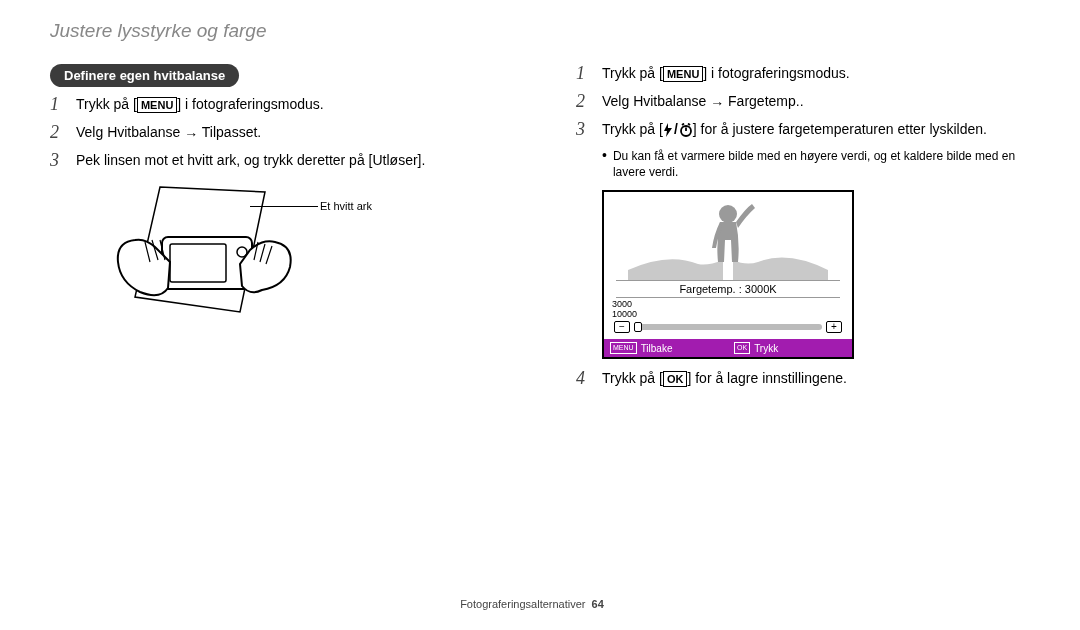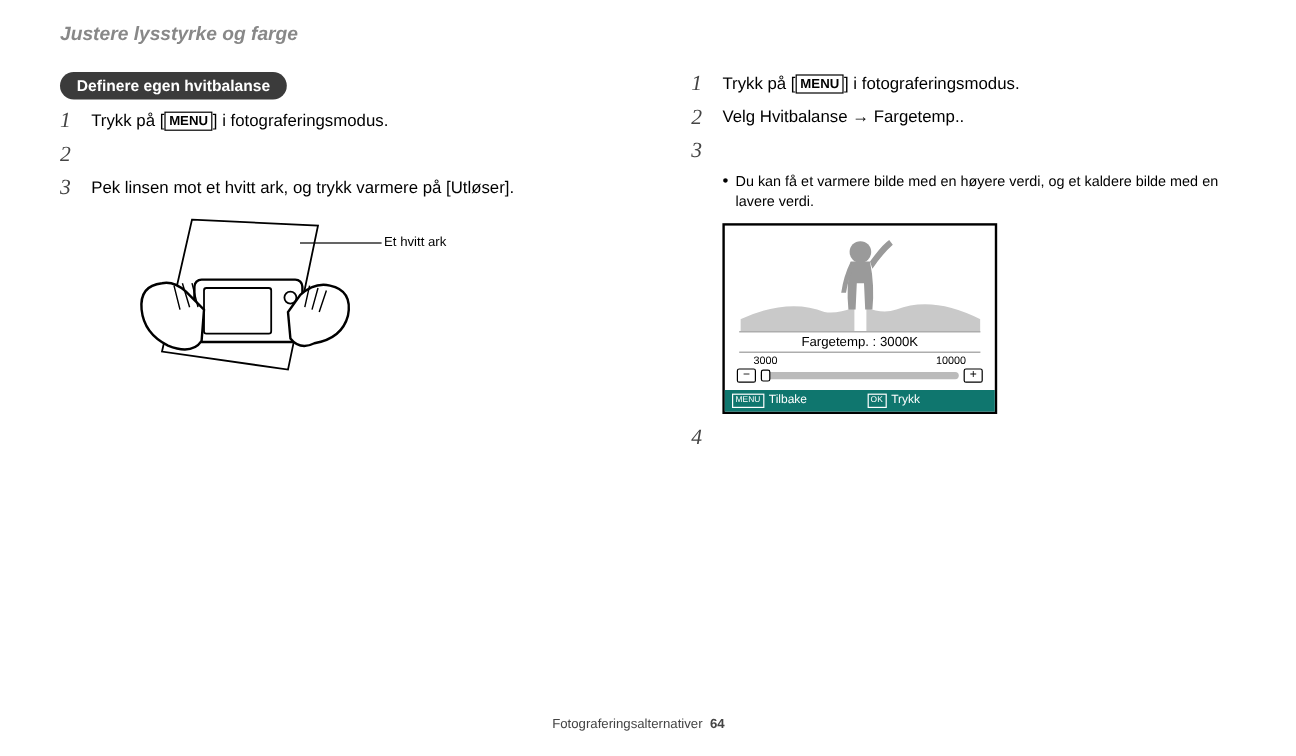--- a/index.html
+++ b/index.html
@@ -13,23 +13,22 @@
     font-size: 13px;
   }
   .page {
     padding: 20px 50px 0 50px;
     height: 100%;
     position: relative;
   }
   .header {
     color: #888;
     font-style: italic;
-    font-size: 16px;
+    font-size: 19px;
     margin-bottom: 22px;
-    font-weight: bold;
   }
   .columns {
     display: flex;
     gap: 72px;
   }
   .col { flex: 1; }
   .pill {
     display: inline-block;
     background: #3b3b3b;
     color: #fff;
@@ -118,21 +117,21 @@
     left: 160px;
     top: 24px;
     width: 68px;
     height: 1px;
     background: #000;
   }
 
   
   .screen {
     border: 2px solid #000;
-    width: 229px;
+    width: 252px;
     margin: 4px 12px 10px 26px;
     background: #fff;
   }
   .screen-top {
     height: 88px;
     display: flex;
     align-items: flex-end;
     justify-content: center;
     position: relative;
     overflow: hidden;
@@ -142,21 +141,22 @@
     font-size: 11px;
     padding: 2px 0;
     border-top: 1px solid #999;
     border-bottom: 1px solid #999;
     margin: 0 12px;
   }
   .scale-row {
     display: flex;
     justify-content: space-between;
     font-size: 9px;
-    padding: 1px 24px 0;
+    padding: 1px 8px 0;
+    flex-direction: column;
   }
   .slider-row {
     display: flex;
     align-items: center;
     padding: 2px 10px 6px;
     gap: 4px;
   }
   .slider-btn {
     width: 16px; height: 12px;
     border: 1.5px solid #000;
@@ -179,21 +179,21 @@
     left: 0;
     top: -2px;
     width: 8px;
     height: 10px;
     background: #fff;
     border: 1.5px solid #000;
     border-radius: 2px;
   }
   .screen-footer {
     display: flex;
-    background: #0f766e;
+    background: #a21caf;
     color: #fff;
     font-size: 10px;
   }
   .screen-footer > div {
     flex: 1;
     padding: 3px 6px;
     display: flex;
     align-items: center;
     gap: 4px;
   }
@@ -228,26 +228,29 @@
 
       <div class="step">
         <div class="step-num">1</div>
         <div class="step-text">
           <span>Trykk på [</span><span class="menu-box">MENU</span><span>] i fotograferingsmodus.</span>
         </div>
       </div>
 
       <div class="step">
         <div class="step-num">2</div>
+        <div class="step-text">
+          <span>Velg </span><span class="bold">Hvitbalanse → Tilpasset</span><span>.</span>
+        </div>
       </div>
 
       <div class="step">
         <div class="step-num">3</div>
         <div class="step-text">
-          <span>Pek linsen mot et hvitt ark, og trykk varmere på [</span><span class="bold">Utløser</span><span>].</span>
+          <span>Pek linsen mot et hvitt ark, og trykk deretter på [</span><span class="bold">Utløser</span><span>].</span>
         </div>
       </div>
 
       <div class="illus-left">
         <svg viewBox="0 0 260 160" width="260" height="160">
 
           <polygon points="70,5 175,10 150,130 45,115" fill="none" stroke="#000" stroke-width="1.5"></polygon>
 
           <rect x="72" y="55" width="90" height="52" rx="6" fill="#fff" stroke="#000" stroke-width="2"></rect>
           <rect x="80" y="62" width="56" height="38" rx="2" fill="#fff" stroke="#000" stroke-width="1.5"></rect>
@@ -275,20 +278,32 @@
 
       <div class="step">
         <div class="step-num">2</div>
         <div class="step-text">
           <span>Velg </span><span class="bold">Hvitbalanse → Fargetemp.</span><span>.</span>
         </div>
       </div>
 
       <div class="step">
         <div class="step-num">3</div>
+        <div class="step-text">
+          <span>Trykk på [</span><span class="flash-timer">
+            <svg width="10" height="14" viewBox="0 0 10 14">
+                <polygon points="5,0 1,8 4,8 3,14 9,5 5,5" fill="#000"></polygon>
+              </svg>/<svg width="14" height="14" viewBox="0 0 14 14">
+                <circle cx="7" cy="8" r="5" fill="none" stroke="#000" stroke-width="1.8"></circle>
+                <line x1="7" y1="8" x2="7" y2="4.5" stroke="#000" stroke-width="1.8"></line>
+                <line x1="3" y1="2" x2="5" y2="0.5" stroke="#000" stroke-width="1.8"></line>
+                <line x1="11" y1="2" x2="9" y2="0.5" stroke="#000" stroke-width="1.8"></line>
+              </svg>
+          </span><span>] for å justere fargetemperaturen etter lyskilden.</span>
+        </div>
       </div>
 
       <div class="sub-bullet">
         <span class="dot">•</span>
         <span>Du kan få et varmere bilde med en høyere verdi, og et kaldere bilde med en lavere verdi.</span>
       </div>
 
       
       <div class="screen">
         <div class="screen-top">
@@ -321,20 +336,23 @@
           </div>
           <div>
             <span class="mini-box">OK</span>
             <span>Trykk</span>
           </div>
         </div>
       </div>
 
       <div class="step">
         <div class="step-num">4</div>
+        <div class="step-text">
+          <span>Trykk på [</span><span class="ok-box">OK</span><span>] for å lagre innstillingene.</span>
+        </div>
       </div>
     </div>
   </div>
 
   <div class="footer">
     <span>Fotograferingsalternativer</span>&nbsp;&nbsp;<span class="pnum">64</span>
   </div>
 </div>
 
 </body></html>

